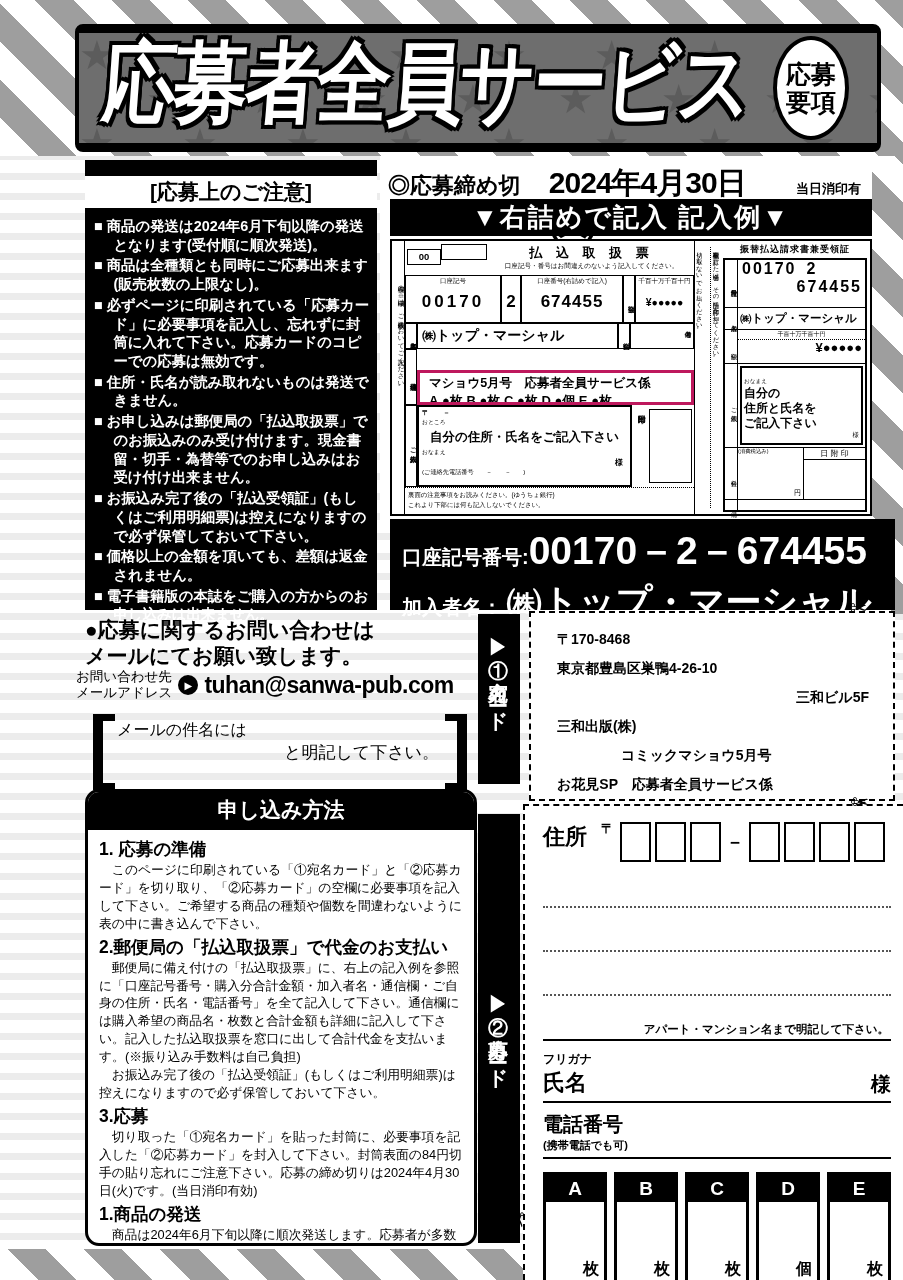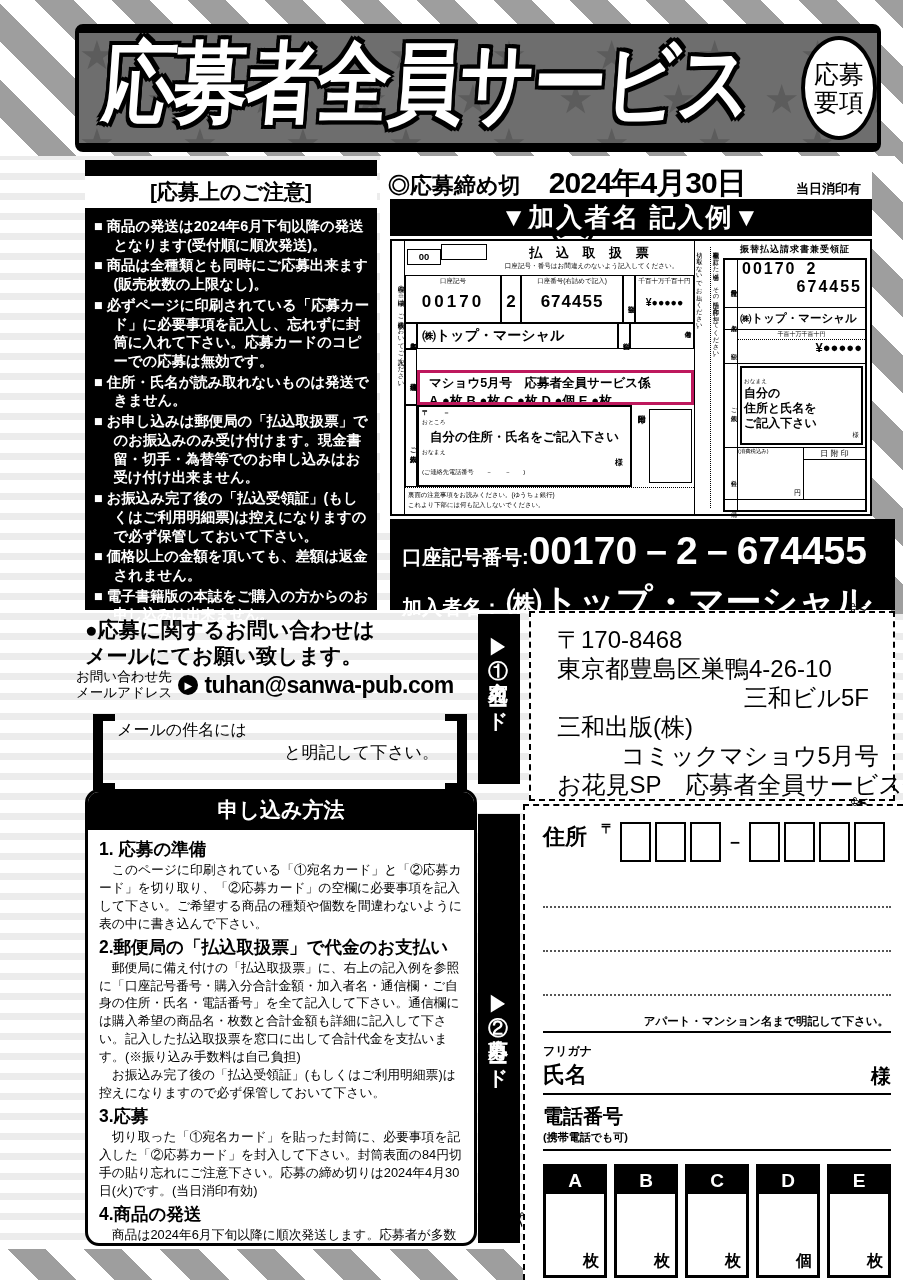--- a/index.html
+++ b/index.html
@@ -20,24 +20,24 @@
   .banner { left:75px; top:24px; width:806px; height:128px; background:#6e6e6e;
             border:4px solid #000; border-top-width:9px; border-bottom-width:9px; border-radius:8px; overflow:hidden; }
   .stars { position:absolute; inset:0; overflow:hidden; color:#5c5c5c; }
   .star-row { font-size:40px; line-height:44px; letter-spacing:28px; white-space:nowrap; }
   .star-row::before { content:"★ ★ ★ ★ ★ ★ ★ ★ ★ ★ ★ ★ ★ ★ ★"; }
   .star-row.r2 { margin-left:-36px; }
   .banner-title { position:absolute; left:24px; top:50%; white-space:nowrap;
     transform:translateY(-54%) scaleX(.84) skewX(-5deg); transform-origin:left center;
     font-size:88px; font-weight:bold; color:#fff; letter-spacing:-3px;
     text-shadow:-4px -4px 0 #000,4px -4px 0 #000,-4px 4px 0 #000,4px 4px 0 #000,-4px 0 0 #000,4px 0 0 #000,0 -4px 0 #000,0 4px 0 #000,-3px 3px 0 #000,3px -3px 0 #000; }
-  .badge { position:absolute; right:0; top:50%; transform:translateY(-50%);
+  .badge { position:absolute; right:28px; top:50%; transform:translateY(-50%);
     width:76px; height:104px; background:#fff; border:4px solid #000; border-radius:50%;
     display:flex; flex-direction:column; align-items:center; justify-content:center;
-    font-size:25px; font-weight:normal; line-height:1.12; }
+    font-size:25px; font-weight:bold; line-height:1.12; }
 
   
   .notes-box { left:85px; top:160px; width:292px; height:450px; background:#000; padding-top:16px; }
   .notes-title { background:#fff; color:#000; text-align:center; font-weight:bold; font-size:21px; padding:2px 0; }
   .notes-list { list-style:none; color:#fff; padding:9px 7px 0 9px; }
   .notes-list li { font-size:14.4px; font-weight:bold; line-height:1.3; padding-left:1.35em; text-indent:-1.35em; margin-bottom:2px; }
   .notes-list li::before { content:"■ "; }
 
   
   .panel { left:380px; top:156px; width:492px; height:364px; background:#fff; }
@@ -143,21 +143,21 @@
   .side-bar { background:#000; color:#fff; display:flex; justify-content:center; }
   .side-bar .vtext { font-size:20px; font-weight:bold; letter-spacing:2px; }
   .atena-bar { left:478px; top:614px; width:42px; height:170px; padding-top:8px; }
   .oubo-bar { left:478px; top:814px; width:42px; height:429px; align-items:center; }
 
   
   .atena-card { left:529px; top:611px; width:366px; height:190px; background:#fff; border:2px dashed #000; padding:12px 18px 0 26px; }
   .scissors { position:absolute; font-family:"DejaVu Sans", sans-serif; font-size:20px; line-height:1; }
   .s-tr { top:-15px; right:26px; }
   .s-br { bottom:-16px; right:26px; }
-  .ad { font-size:24px; font-weight:normal; line-height:29px; white-space:nowrap; }
+  .ad { font-size:14px; font-weight:bold; line-height:29px; white-space:nowrap; }
   .ad.right { text-align:right; padding-right:6px; }
   .ad.indent { padding-left:64px; }
 
   
   .howto { left:85px; top:789px; width:392px; height:457px; background:#fff; border:3.5px solid #000; border-radius:14px; overflow:hidden; }
   .howto-title { background:#000; color:#fff; text-align:center; font-size:21px; font-weight:bold; padding:4px 0 6px; }
   .howto-body { padding:5px 11px 0 11px; }
   .ht-h { font-size:17.5px; font-weight:bold; margin-top:2px; }
   .ht-p { font-size:12.8px; line-height:1.4; }
 
@@ -167,21 +167,21 @@
   .s-top { top:-14px; right:34px; }
   .s-left { left:-14px; bottom:50px; transform:rotate(90deg); }
   .addr-row { display:flex; align-items:flex-start; gap:6px; height:46px; }
   .addr-label { font-size:22px; font-weight:bold; margin-right:8px; }
   .pmark { font-size:13px; font-weight:bold; margin-top:-2px; }
   .pc-boxes { display:flex; align-items:center; gap:4px; }
   .pc-box { width:31px; height:40px; border:2.5px solid #000; background:#fff; }
   .pc-dash { font-size:18px; font-weight:bold; margin:0 1px; }
   .dotline { border-bottom:2px dotted #555; height:0; }
   .d1 { margin-top:38px; } .d2 { margin-top:42px; } .d3 { margin-top:42px; }
-  .apt-note { font-size:11.5px; font-weight:bold; text-align:right; margin-top:18px; padding-right:2px; }
+  .apt-note { font-size:11.5px; font-weight:bold; text-align:right; margin-top:26px; padding-right:2px; }
   .solid-line { border-bottom:2.5px solid #000; height:0; margin-top:2px; }
   .furigana { font-size:12px; font-weight:bold; margin-top:10px; }
   .name-row { display:flex; justify-content:space-between; align-items:flex-end; border-bottom:2.5px solid #000; padding-bottom:3px; margin-top:0; }
   .name-label { font-size:22px; font-weight:bold; }
   .name-suffix { font-size:20px; font-weight:bold; }
   .phone-label { font-size:20px; font-weight:bold; margin-top:8px; }
   .phone-note { font-size:11px; font-weight:bold; border-bottom:2px solid #000; padding-bottom:4px; }
   .products { display:flex; justify-content:space-between; margin-top:13px; }
   .prod { width:64px; height:114px; border:3px solid #000; background:#fff; position:relative; }
   .prod-head { background:#000; color:#fff; height:27px; text-align:center; font-size:19px; font-weight:bold; line-height:27px; }
@@ -220,21 +220,21 @@
     <li>電子書籍版の本誌をご購入の方からのお申し込みは出来ません。</li>
   </ul>
 </div>
 
 <div class="abs panel"></div>
 <div class="abs deadline">
   <span class="dl-label">◎応募締め切り</span>
   <span class="dl-date">2024年4月30日(火)</span>
   <span class="dl-note">当日消印有効</span>
 </div>
-<div class="abs ex-header">▼加入者名 記入例▼</div>
+<div class="abs ex-header">▼右詰めで記入 記入例▼</div>
 
 <div class="abs form-area">
   <div class="side-note vtext">各欄の※印欄は、ご依頼人様においてご記入ください。</div>
 
   <div class="pform">
     <div class="pf-head">
       <div class="pf-codes">
         <span class="code-box">00</span><span class="code-box empty"></span>
       </div>
       <div class="pf-titlewrap">
@@ -403,21 +403,21 @@
 <div class="abs howto">
   <div class="howto-title">申し込み方法</div>
   <div class="howto-body">
     <div class="ht-h">1. 応募の準備</div>
     <div class="ht-p">　このページに印刷されている「①宛名カード」と「②応募カード」を切り取り、「②応募カード」の空欄に必要事項を記入して下さい。ご希望する商品の種類や個数を間違わないように表の中に書き込んで下さい。</div>
     <div class="ht-h">2.郵便局の「払込取扱票」で代金のお支払い</div>
     <div class="ht-p">　郵便局に備え付けの「払込取扱票」に、右上の記入例を参照に「口座記号番号・購入分合計金額・加入者名・通信欄・ご自身の住所・氏名・電話番号」を全て記入して下さい。通信欄には購入希望の商品名・枚数と合計金額も詳細に記入して下さい。記入した払込取扱票を窓口に出して合計代金を支払います。(※振り込み手数料は自己負担)</div>
     <div class="ht-p">　お振込み完了後の「払込受領証」(もしくはご利用明細票)は控えになりますので必ず保管しておいて下さい。</div>
     <div class="ht-h">3.応募</div>
     <div class="ht-p">　切り取った「①宛名カード」を貼った封筒に、必要事項を記入した「②応募カード」を封入して下さい。封筒表面の84円切手の貼り忘れにご注意下さい。応募の締め切りは2024年4月30日(火)です。(当日消印有効)</div>
-    <div class="ht-h">4.商品の発送</div>
+    <div class="ht-h">1.商品の発送</div>
     <div class="ht-p">　商品は2024年6月下旬以降に順次発送します。応募者が多数の場合、発送が遅れる場合がありますので何卒ご了承下さい。</div>
   </div>
 </div>
 
 <div class="abs side-bar oubo-bar">
   <span class="vtext">▶②応募カード</span>
 </div>
 <div class="abs oubo-card">
   <span class="scissors s-top">✂</span>
   <span class="scissors s-left">✂</span>

